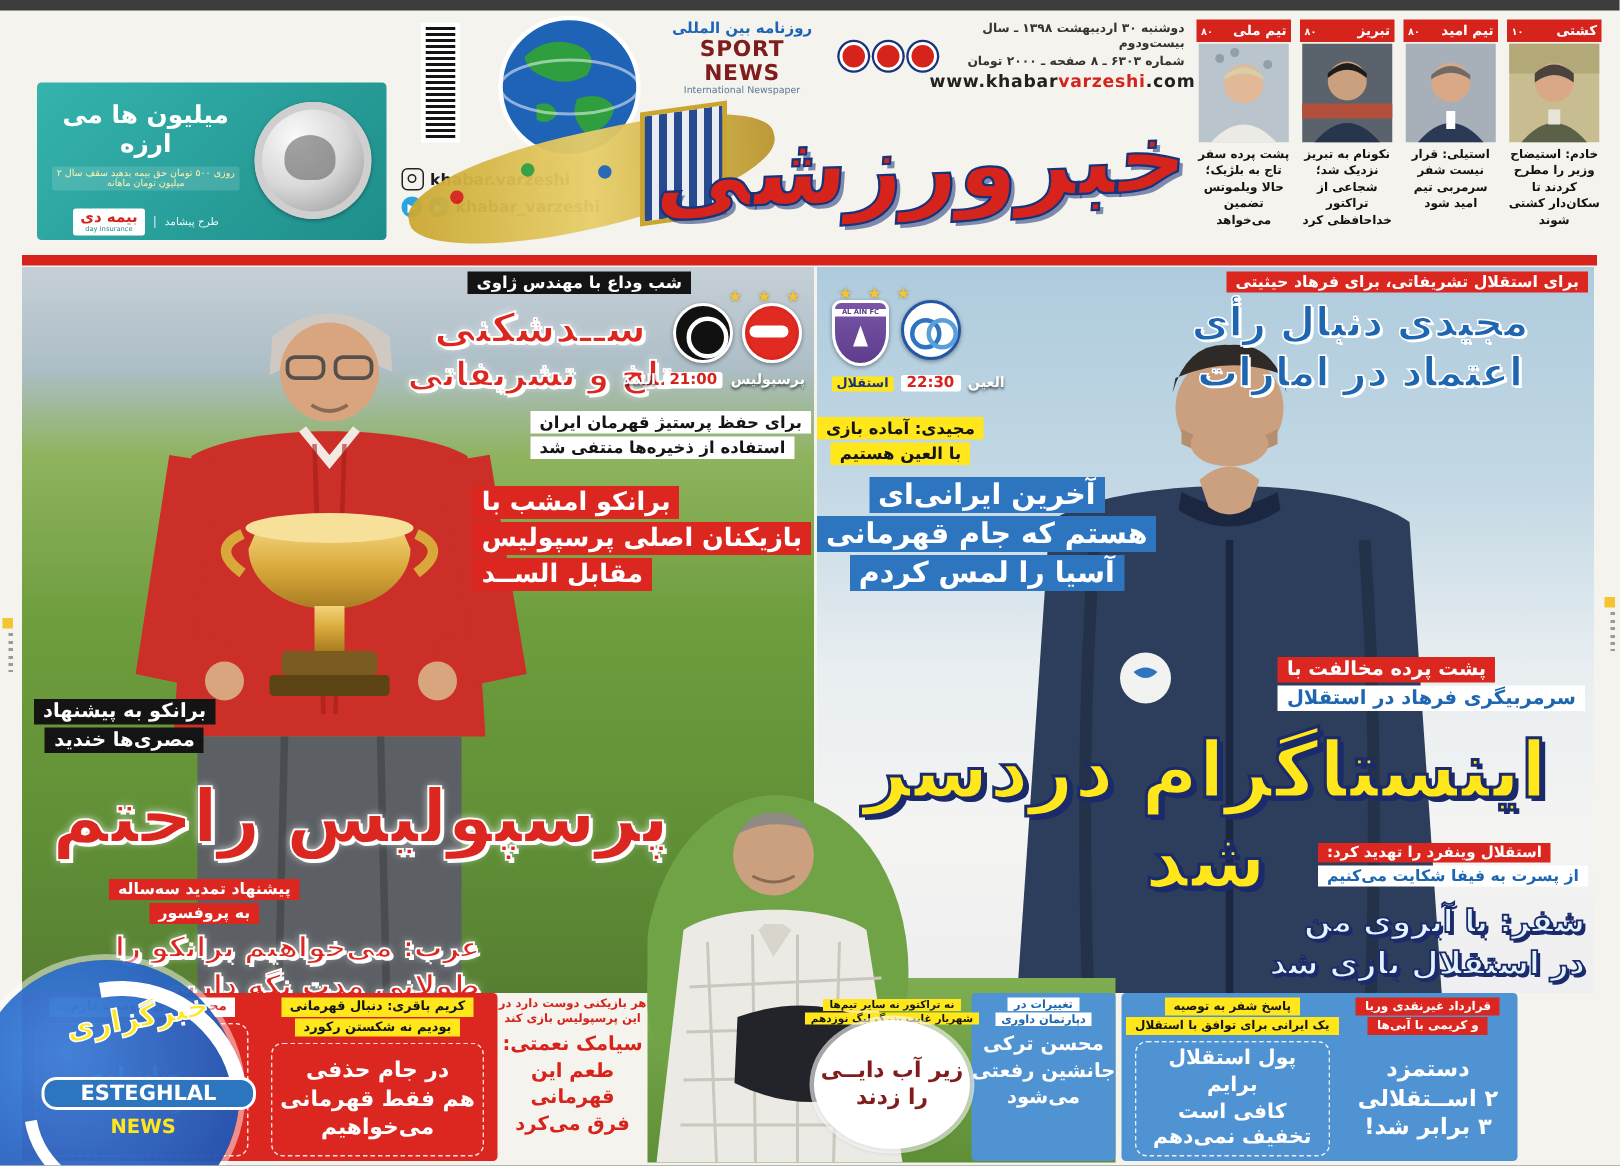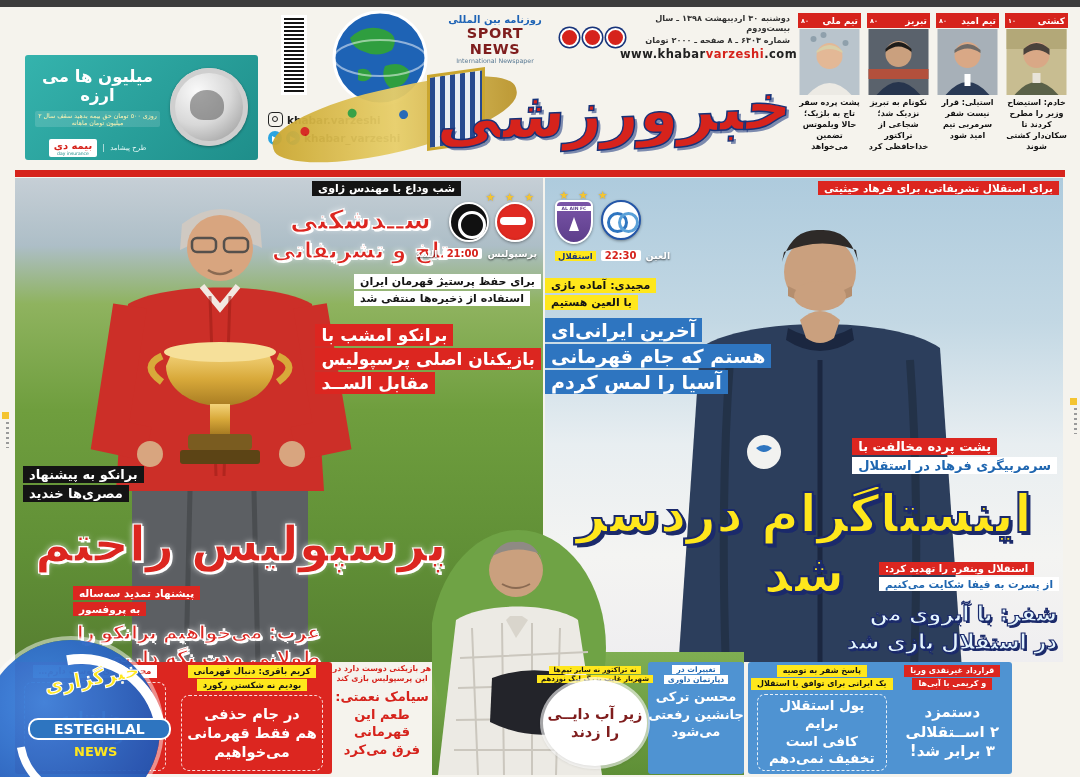--- a/index.html
+++ b/index.html
@@ -78,21 +78,21 @@
 
   
   .photoL{left:15px;top:178px;width:528px;height:484px;overflow:hidden;
       background:linear-gradient(180deg,#c6cfd6 0%,#adbec7 14%,#8fb35f 26%,#6f9e3e 48%,#608f36 78%,#577f31 100%);}
   .photoR{left:545px;top:178px;width:518px;height:484px;overflow:hidden;
       background:linear-gradient(180deg,#aecbdd 0%,#c3d8e4 30%,#e8eef1 55%,#f4f4f2 78%,#efeef0 100%);}
   .photoL svg,.photoR svg{position:absolute;display:block;}
 
   
   .linegroup{display:flex;flex-direction:column;}
-  .a-end{align-items:flex-end;} .a-start{align-items:flex-end;}
+  .a-end{align-items:flex-end;} .a-start{align-items:center;}
   .strip{display:inline-block;padding:1px 6px;margin-bottom:2px;white-space:nowrap;font-weight:bold;}
   .s-red{background:#dc2620;color:#fff;}
   .s-black{background:#141414;color:#fff;}
   .s-yellow{background:#ffe71c;color:#141414;}
   .s-white-blue{background:#fff;color:#1f66b0;}
   .s-white-black{background:#fff;color:#141414;}
   .s-blue{background:#2e75c0;color:#fff;}
   .s-white-red{background:#fff;color:#d6231c;}
 
   
@@ -405,20 +405,24 @@
       <path d="M160,160 L160,470" stroke="#1b2740" stroke-width="5"></path>
       <path d="M70,160 Q60,300 66,470 M250,160 Q260,300 254,470" stroke="#233248" stroke-width="8" fill="none"></path>
       <circle cx="104" cy="252" r="17" fill="#f2f2f0"></circle>
       <path d="M96,248 q8,-6 16,0 q-8,8 -16,0" fill="#2e75c0"></path>
       <path d="M140,120 q20,-18 40,0 l-6,18 q-14,10 -28,0 Z" fill="#caa07e"></path>
     </svg>
 
     <div class="abs linegroup a-end" style="right:4px;top:3px;">
       <span class="strip s-red" style="font-size:10.5px;">برای استقلال تشریفاتی، برای فرهاد حیثیتی</span>
     </div>
+    <div class="abs" style="right:6px;top:22px;width:300px;text-align:center;">
+      <div class="h-blue" style="font-size:27px;">مجیدی دنبال رأی</div>
+      <div class="h-blue" style="font-size:27px;margin-top:2px;">اعتماد در امارات</div>
+    </div>
     <div class="abs" style="left:14px;top:6px;">
       <span class="stars">★ ★ ★</span>
     </div>
     <div class="abs" style="left:10px;top:22px;display:flex;gap:8px;align-items:flex-start;">
       <span class="club esteghlal">
           <i></i>
           <b></b>
         </span>
       <span class="alain">
           <span>AL AIN FC</span>

